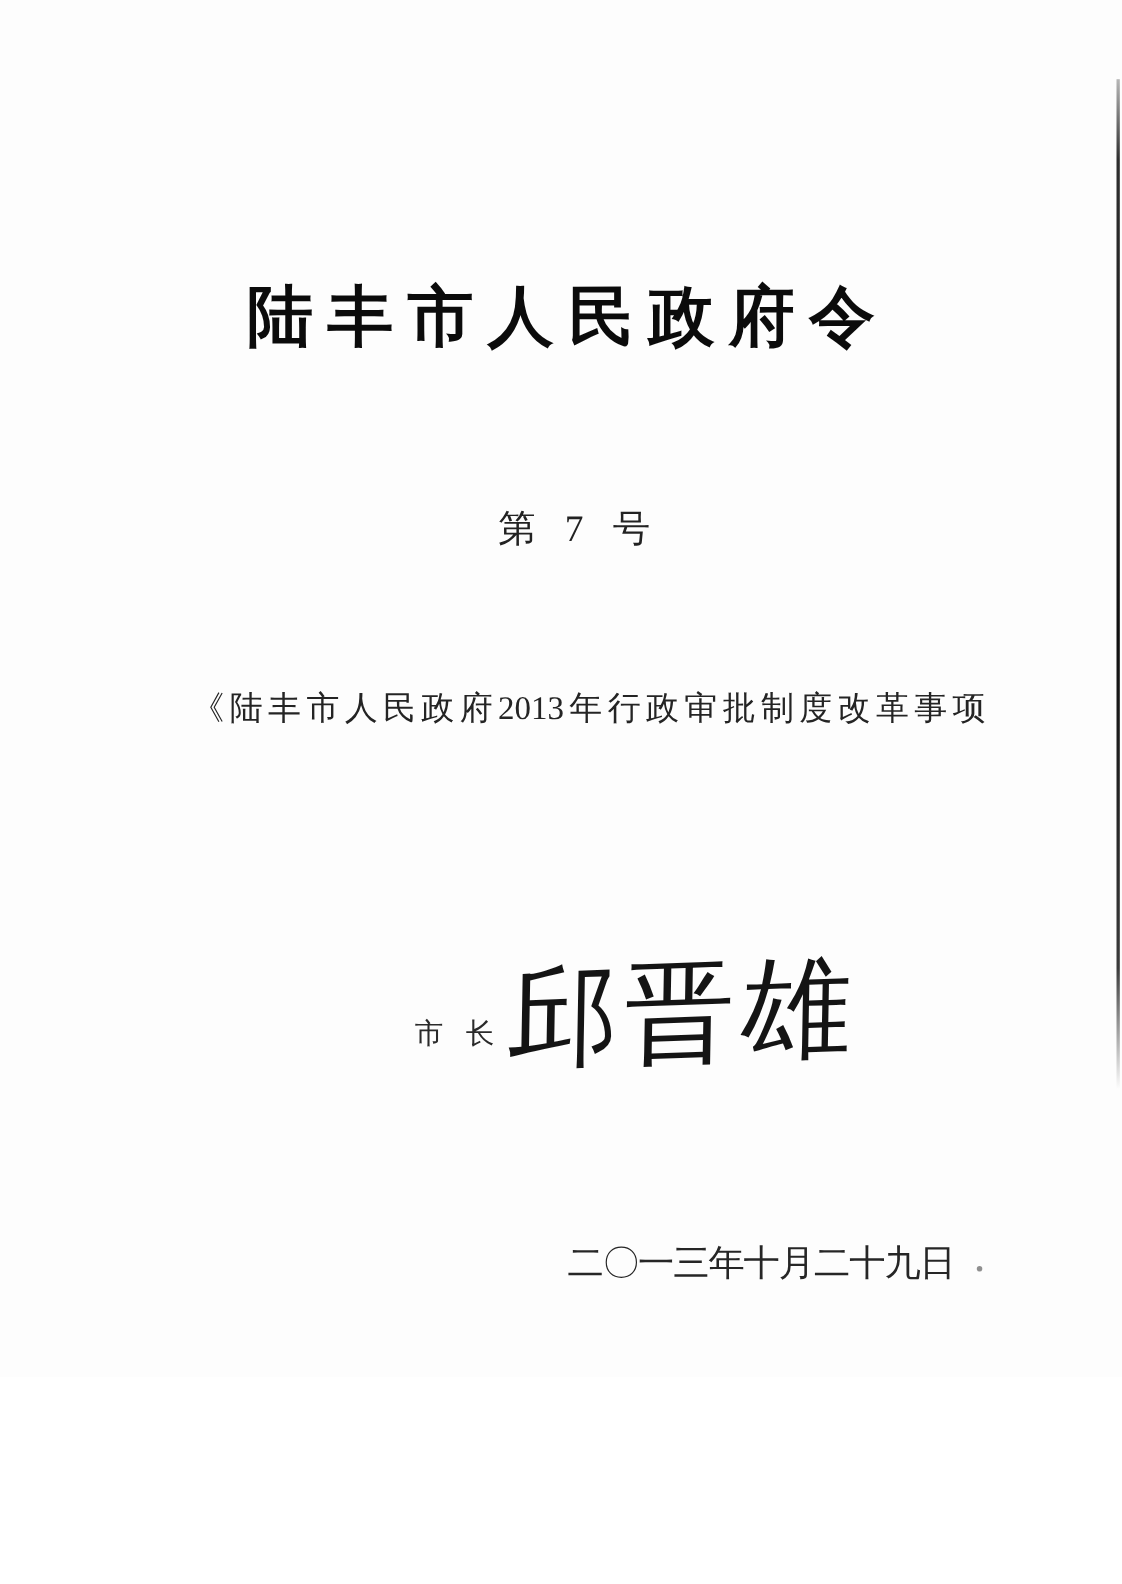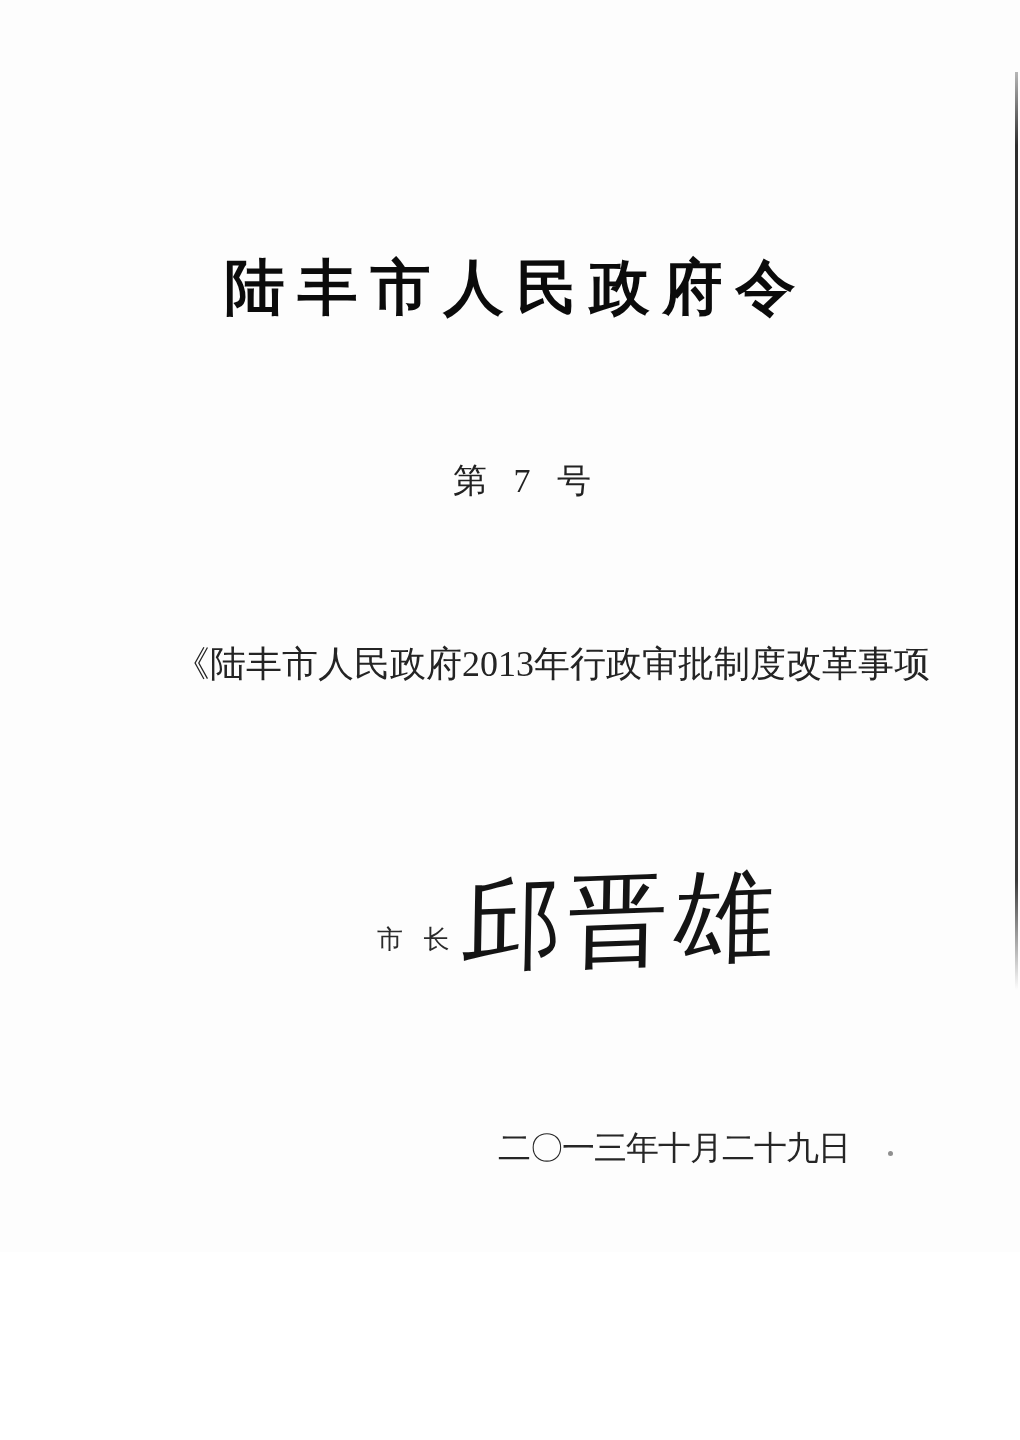--- a/index.html
+++ b/index.html
@@ -36,24 +36,24 @@
     width: 100%;
     text-align: center;
     font-size: 34px;
     letter-spacing: 2px;
     word-spacing: 14px;
     color: #222222;
     margin-left: 13px;
   }
   .body-block {
     position: absolute;
-    top: 632px;
+    top: 612px;
     left: 130px;
     width: 766px;
-    font-size: 36px;
+    font-size: 30px;
     line-height: 65px;
     color: #242424;
   }
   .body-line {
     height: 65px;
     text-align: justify;
     text-align-last: justify;
     text-justify: inter-character;
     white-space: nowrap;
   }
@@ -79,21 +79,21 @@
     line-height: 130px;
     letter-spacing: 6px;
     color: #141414;
     transform: rotate(-2deg) skewX(-3deg);
     transform-origin: left center;
     font-weight: 500;
   }
   .date {
     position: absolute;
     top: 1126px;
-    left: 498px;
+    left: 516px;
     font-size: 33px;
     letter-spacing: -1px;
     color: #262626;
   }
   .speck {
     position: absolute;
     left: 888px;
     top: 1151px;
     width: 5px;
     height: 5px;

